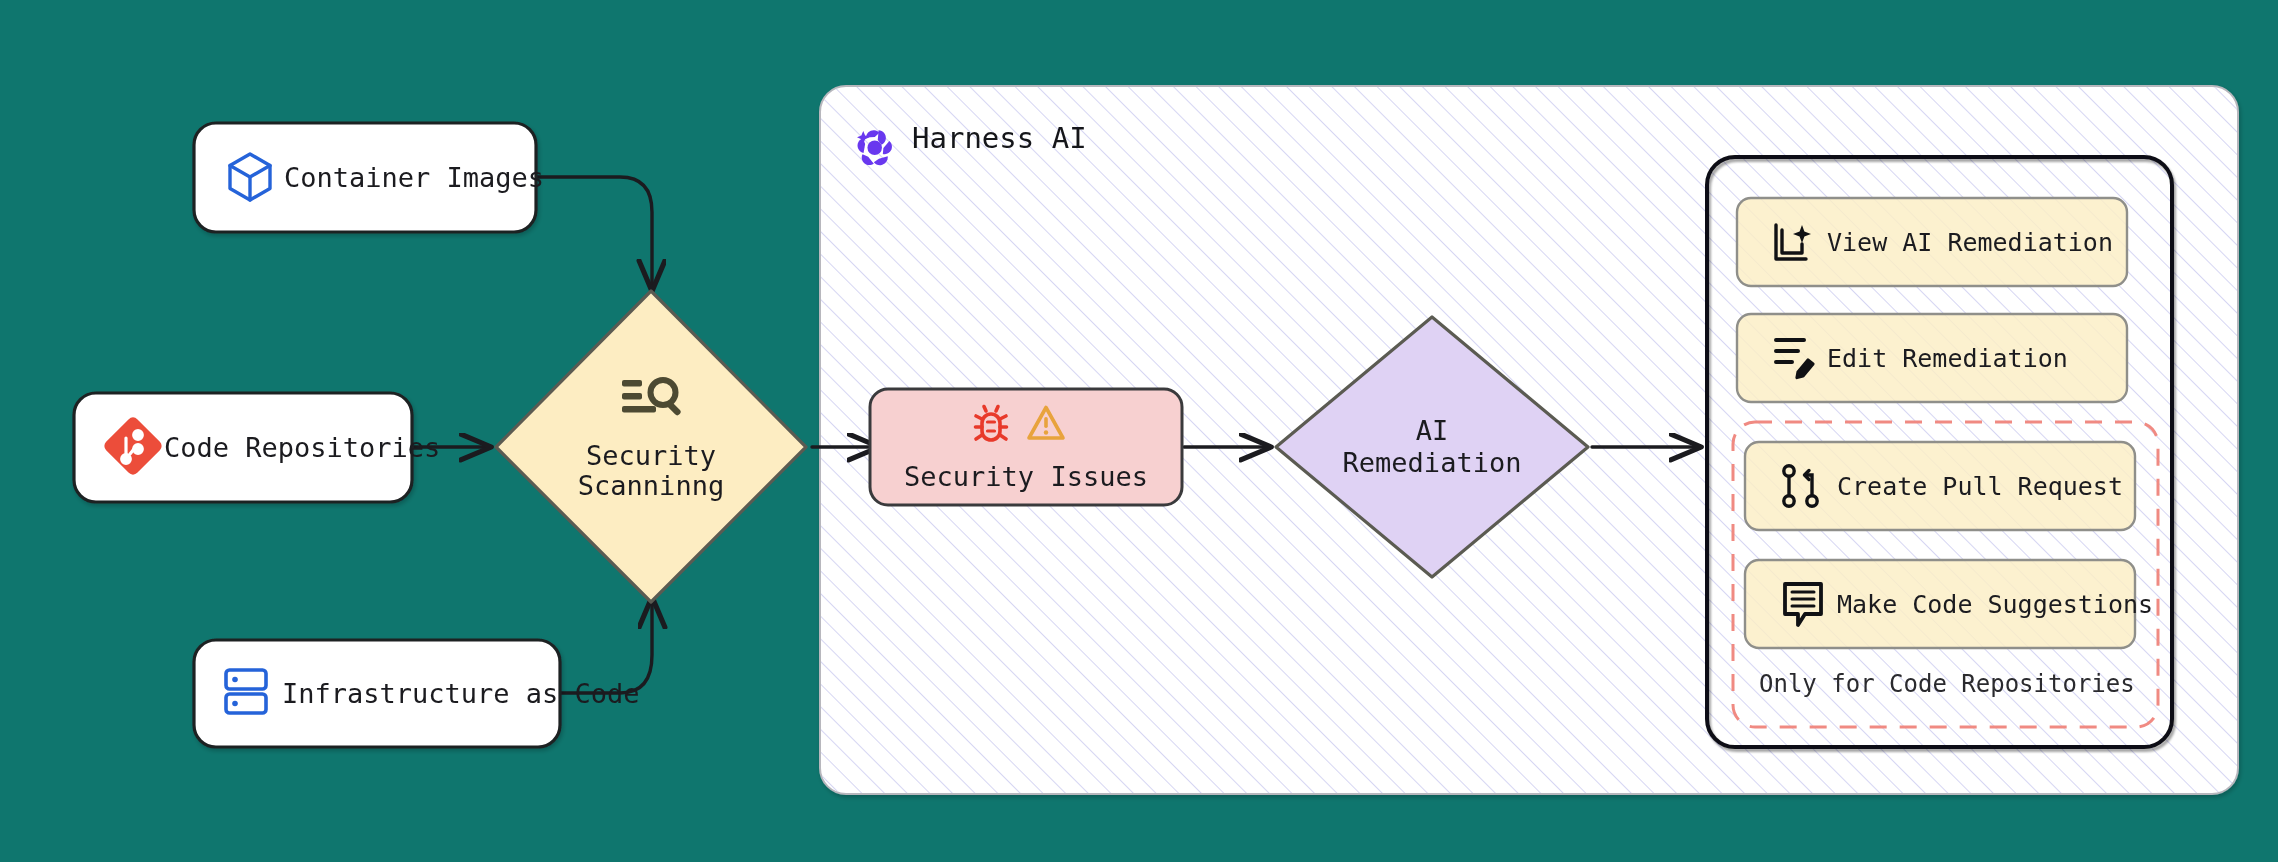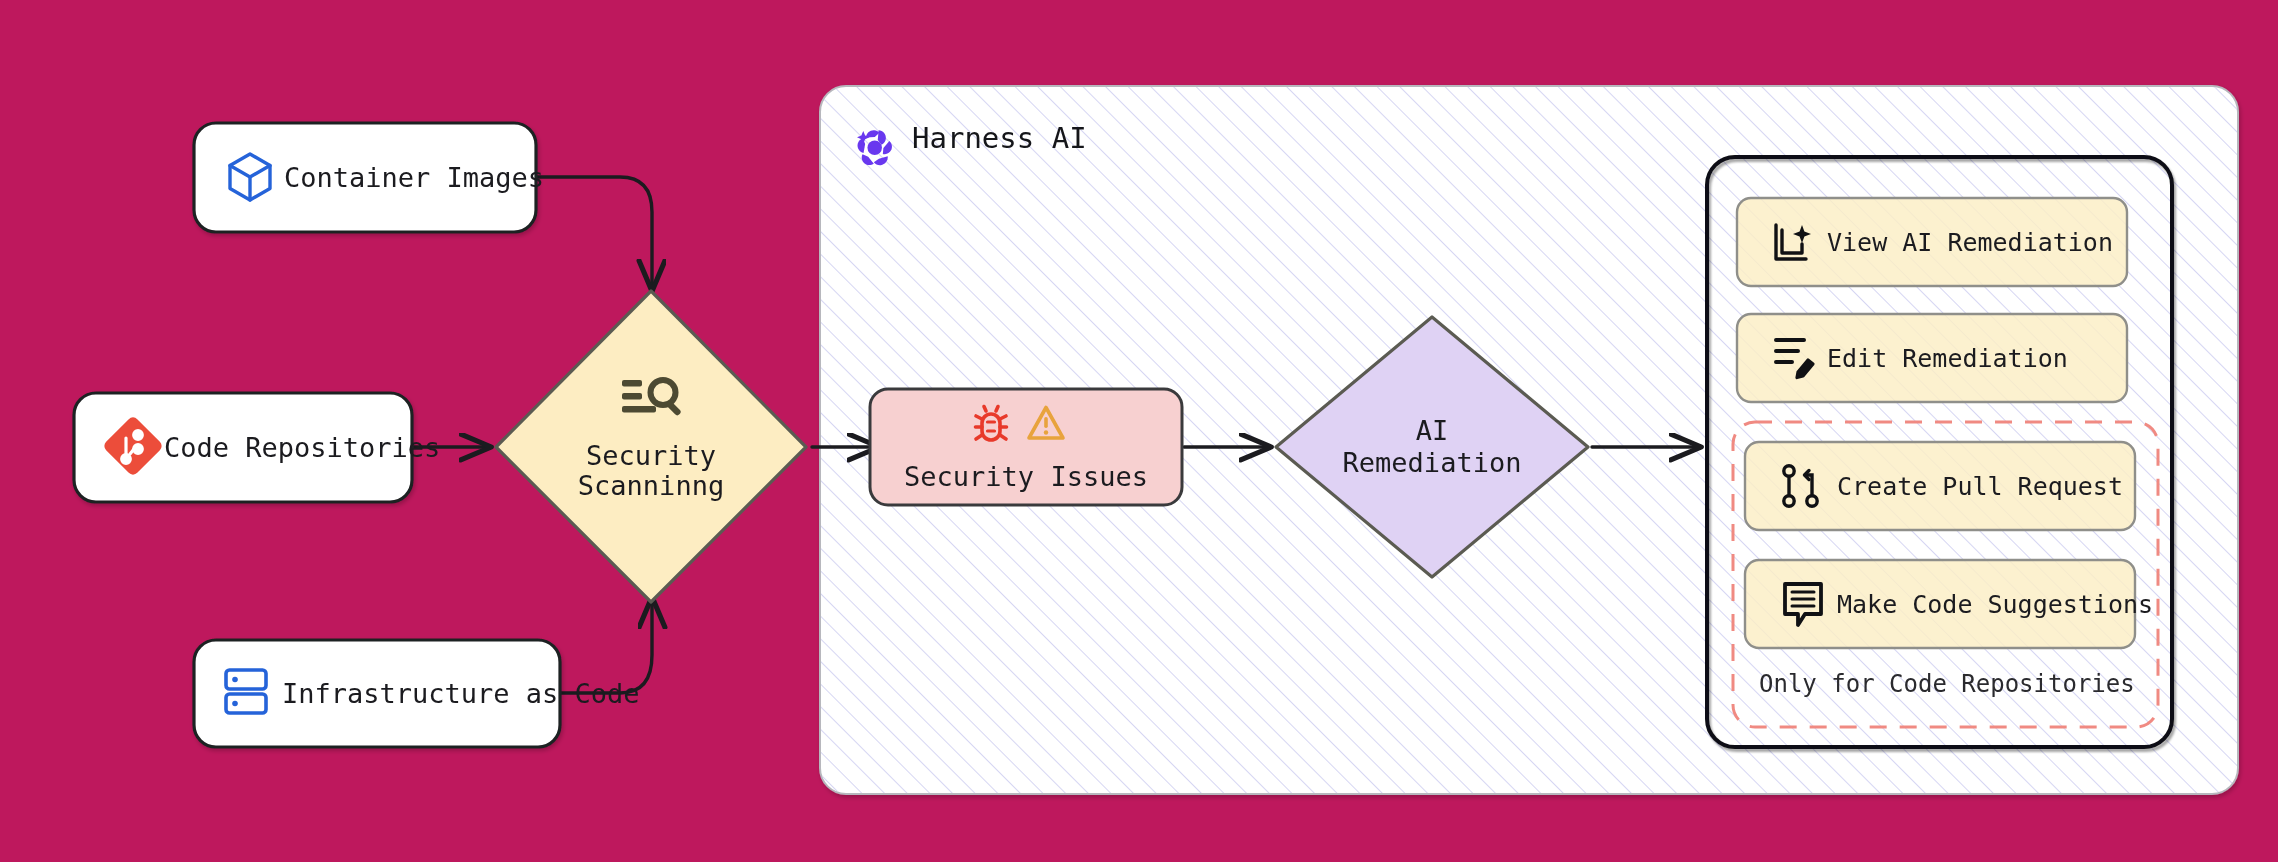--- a/index.html
+++ b/index.html
@@ -10,21 +10,21 @@
   body {
     width: 2278px;
     height: 862px;
     font-family: "DejaVu Sans Mono", "Liberation Mono", monospace;
     overflow: hidden;
   }
   #stage {
     position: relative;
     width: 2278px;
     height: 862px;
-    background: #be185d;
+    background: #0f766e;
   }
   svg.layer {
     position: absolute;
     left: 0;
     top: 0;
     width: 2278px;
     height: 862px;
   }
   .nodetext {
     font-family: "DejaVu Sans Mono", "Liberation Mono", monospace;

